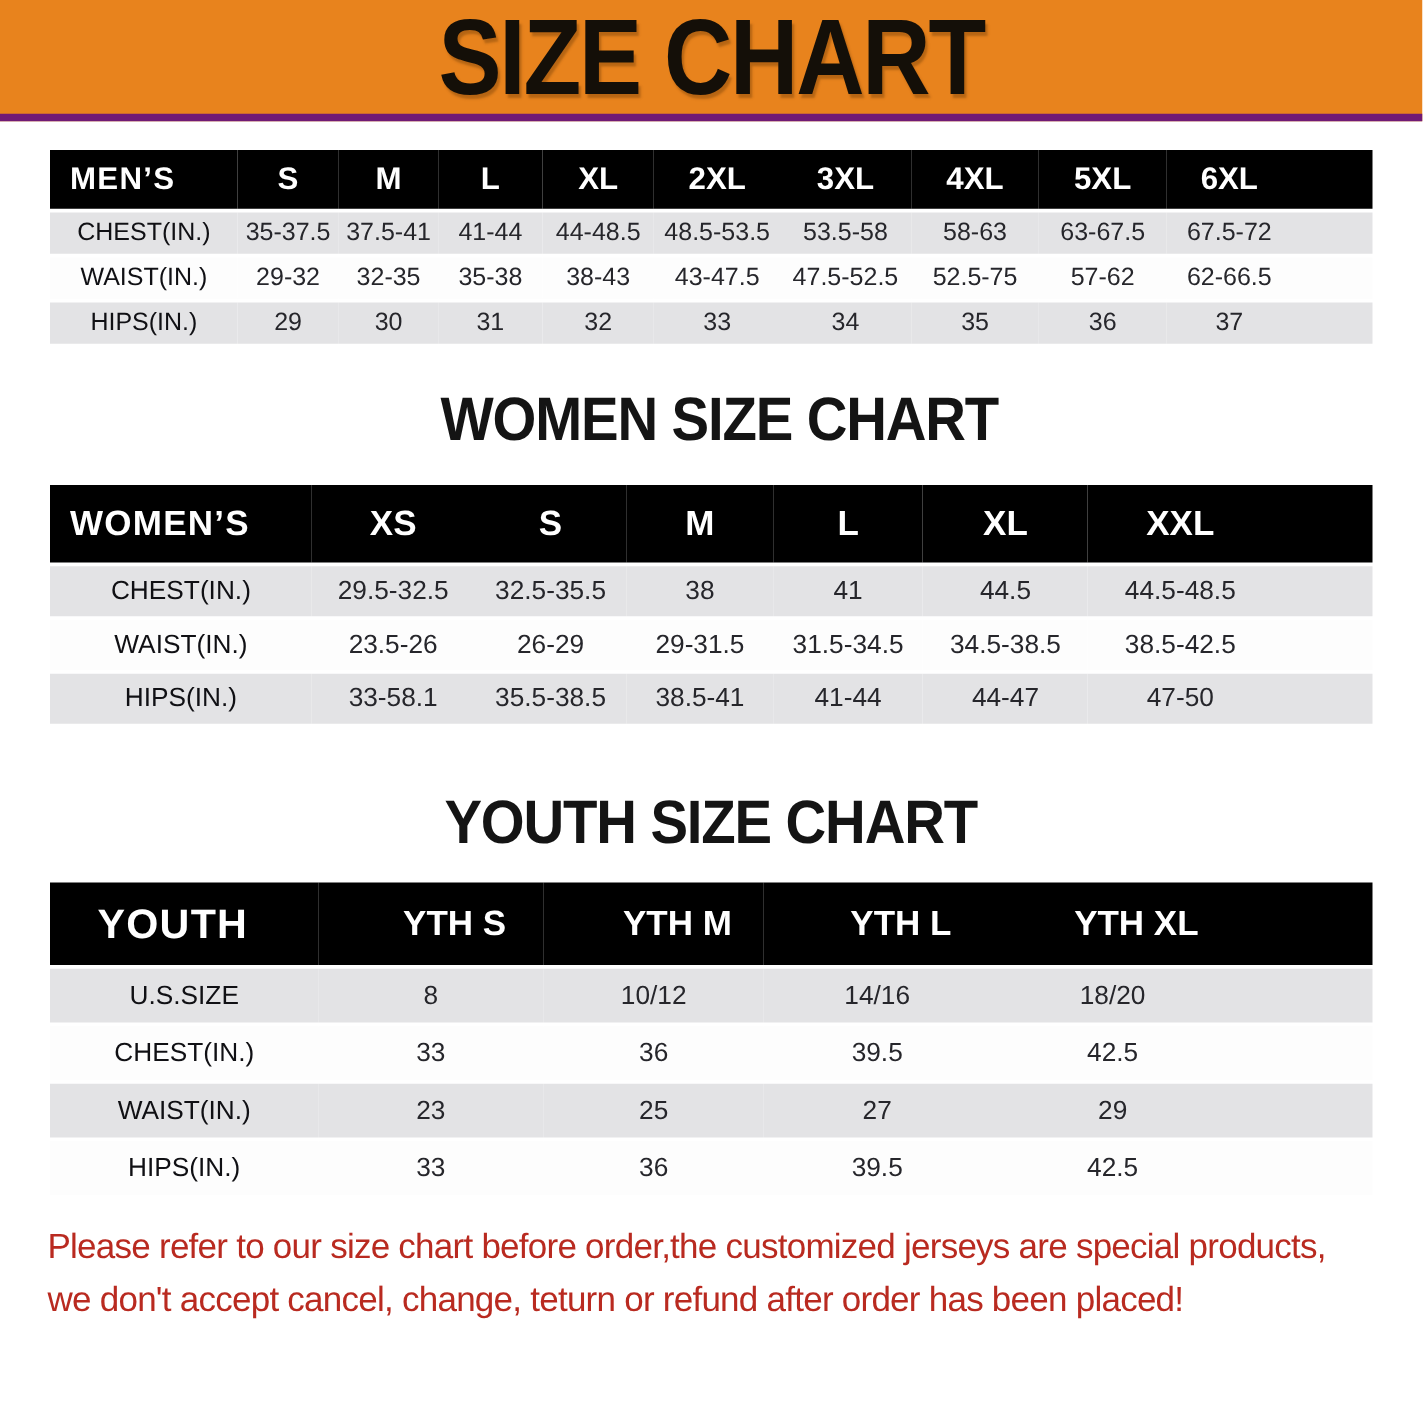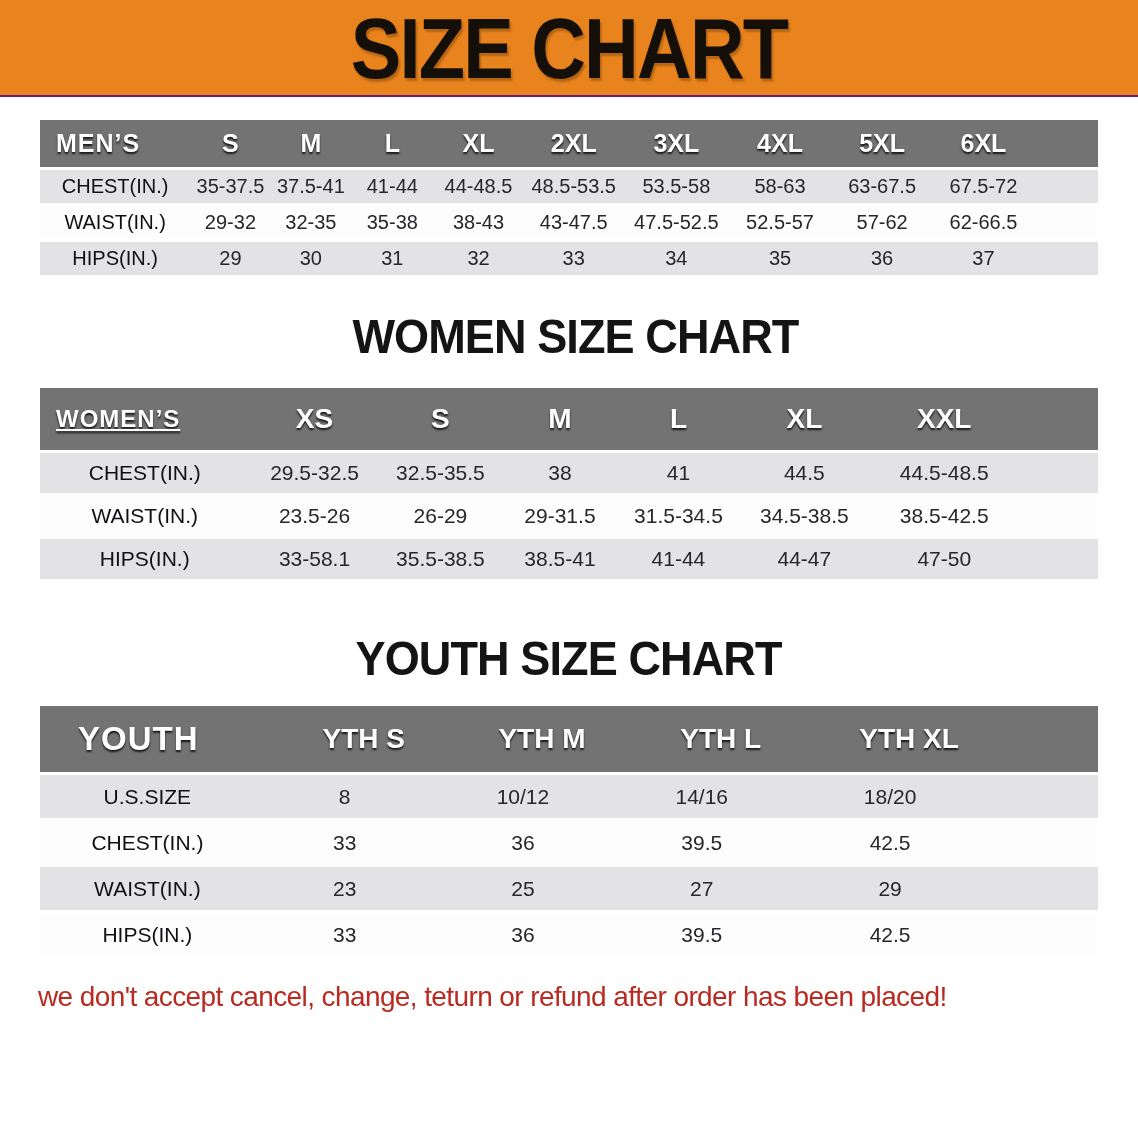--- a/index.html
+++ b/index.html
@@ -1,40 +1,40 @@
 <!DOCTYPE html>
 <html><head>
 <meta charset="utf-8">
 <style>
   * { margin:0; padding:0; box-sizing:border-box; }
   html,body { width:1138px; height:1132px; background:#ffffff; overflow:hidden;
               font-family:"Liberation Sans", sans-serif; }
 
   
-  .banner { height:97px; background:#e8831d; border-bottom:2px solid #701a75;
+  .banner { height:97px; background:#e8831d; border-bottom:6px solid #701a75;
             display:flex; align-items:center; justify-content:center; }
   .banner h1 { font-size:86px; font-weight:800; color:#140f08; line-height:1;
                transform:scaleX(0.88); letter-spacing:-2px; white-space:nowrap;
                text-shadow:2px 3px 2px rgba(90,45,0,0.35); }
 
   
   .section-heading { text-align:center; }
   .section-heading span { display:inline-block; font-size:49px; font-weight:800;
                color:#141414; transform:scaleX(0.92); letter-spacing:-1px;
                white-space:nowrap; line-height:1; }
   #sec-men   .section-heading { margin-top:26px; }
   #sec-women .section-heading { margin-top:34px;padding-left:12px; }
   #sec-youth .section-heading { margin-top:52px; }
 
   
   table.size-table { width:1058px; margin:20px auto 0 auto; table-layout:fixed;
                      border-collapse:separate; border-spacing:0 3px; }
   #sec-women table.size-table { margin-top:24px; }
 
-  thead th { background:#737373; color:#ffffff; font-weight:700;
+  thead th { background:#000000; color:#ffffff; font-weight:700;
              text-align:center; text-shadow:0 2px 2px rgba(0,0,0,0.8); }
   thead th.corner { text-align:left; padding-left:16px; font-size:31px;
                     letter-spacing:1px; }
   tbody th.rowlabel { font-weight:500; color:#101014; text-align:center; }
   tbody td { text-align:center; color:#26262b; }
   tr.shade th, tr.shade td { background:#e3e3e5; }
   tr.plain th, tr.plain td { background:#fdfdfd; }
 
   
   .t-men thead th { height:47px; font-size:25px; }
@@ -47,21 +47,21 @@
   .t-men th:last-child, .t-men td:last-child { padding-right:64px; }
 
   
   .t-women thead th { height:62px; font-size:28px; }
   .t-women tbody th, .t-women tbody td { height:40px; font-size:21px; }
   .t-women col:nth-child(1){width:19.8%} .t-women col:nth-child(2){width:12.3%}
   .t-women col:nth-child(3){width:11.5%} .t-women col:nth-child(4){width:11.1%}
   .t-women col:nth-child(5){width:11.3%} .t-women col:nth-child(6){width:12.5%}
   .t-women col:nth-child(7){width:21.5%}
   .t-women th:last-child, .t-women td:last-child { padding-right:80px; }
-  .t-women thead th.corner { font-size:24px;text-decoration:underline; }
+  .t-women thead th.corner { font-size:28px; }
 
   
   .t-youth thead th { height:66px; font-size:28px;padding-left:38px; }
   .t-youth tbody th, .t-youth tbody td { height:43px; font-size:21px; }
   .t-youth col:nth-child(1){width:20.3%} .t-youth col:nth-child(2){width:17%}
   .t-youth col:nth-child(3){width:16.7%} .t-youth col:nth-child(4){width:17.1%}
   .t-youth col:nth-child(5){width:28.9%}
   .t-youth th:last-child, .t-youth td:last-child { padding-right:110px; }
   .t-youth thead th.corner { font-size:33px; }
 
@@ -121,21 +121,21 @@
             <td>67.5-72</td>
           </tr>
           <tr class="plain">
             <th class="rowlabel" scope="row">WAIST(IN.)</th>
             <td>29-32</td>
             <td>32-35</td>
             <td>35-38</td>
             <td>38-43</td>
             <td>43-47.5</td>
             <td>47.5-52.5</td>
-            <td>52.5-57</td>
+            <td>52.5-75</td>
             <td>57-62</td>
             <td>62-66.5</td>
           </tr>
           <tr class="shade">
             <th class="rowlabel" scope="row">HIPS(IN.)</th>
             <td>29</td>
             <td>30</td>
             <td>31</td>
             <td>32</td>
             <td>33</td>
@@ -253,16 +253,17 @@
             <td>33</td>
             <td>36</td>
             <td>39.5</td>
             <td>42.5</td>
           </tr>
         </tbody>
       </table>
   </section>
 
   <footer class="disclaimer">
+    <p>Please refer to our size chart before order,the customized jerseys are special products,</p>
     <p>we don't accept cancel, change, teturn or refund after order has been placed!</p>
   </footer>
 
 </main>
 
 </body></html>

